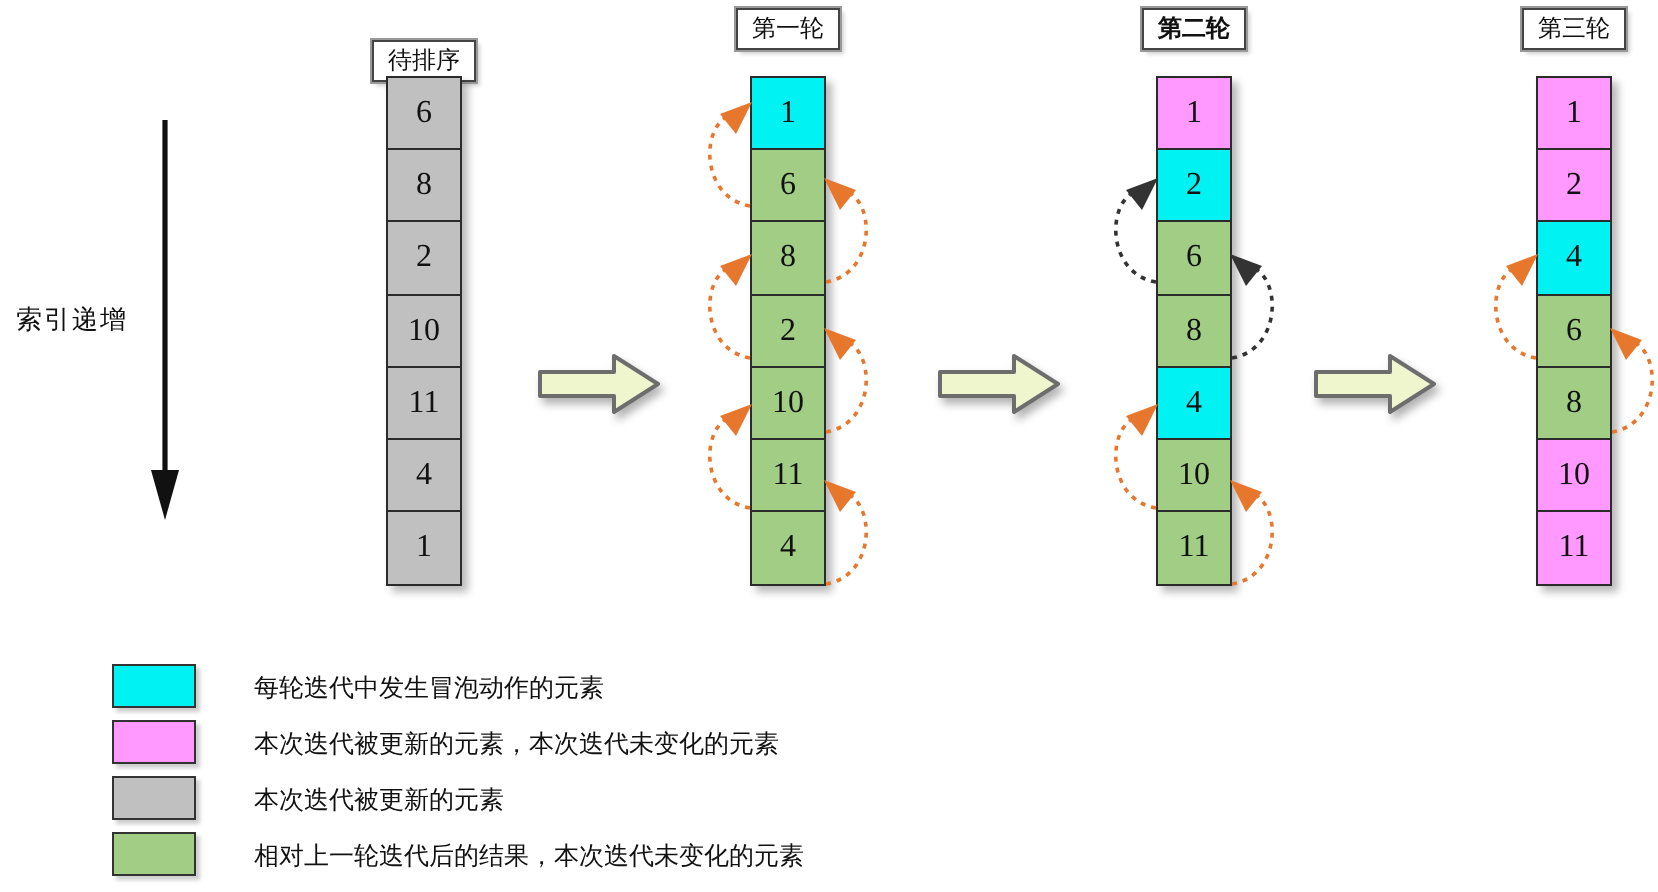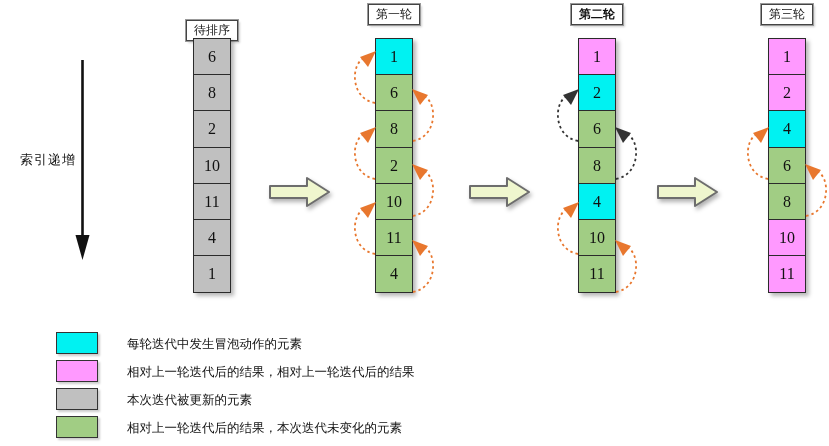--- a/index.html
+++ b/index.html
@@ -39,21 +39,21 @@
 </style>
 </head>
 <body>
 
 <div class="canvas">
 
   <svg class="big-arrow" style="left:72px;top:58px;filter:none;" width="22" height="204" viewBox="0 0 22 204">
     <line x1="10.5" y1="2" x2="10.5" y2="180" stroke="#111" stroke-width="2.6"></line>
     <polygon points="3.5,177 17.5,177 10.5,202" fill="#111"></polygon>
   </svg>
-  <div class="index-label" style="left:20px;top:151px;">索引递增</div>
+  <div class="index-label" style="left:8px;top:151px;">索引递增</div>
 
   <div id="columns-root">
       <div class="header-box" style="left: 212px; top: 4px; margin-top: 16px;">待排序</div>
       <div class="col" style="left: 193px; top: 38px;">
         <div class="cell" style="width: 38px; height: 37.8px; background: rgb(192, 192, 192);">6</div>
         <div class="cell" style="width: 38px; height: 37.8px; background: rgb(192, 192, 192);">8</div>
         <div class="cell" style="width: 38px; height: 37.8px; background: rgb(192, 192, 192);">2</div>
         <div class="cell" style="width: 38px; height: 37.8px; background: rgb(192, 192, 192);">10</div>
         <div class="cell" style="width: 38px; height: 37.8px; background: rgb(192, 192, 192);">11</div>
         <div class="cell" style="width: 38px; height: 37.8px; background: rgb(192, 192, 192);">4</div>
@@ -149,21 +149,21 @@
         <polygon points="2,11 39,11 39,3 61,17 39,31 39,23 2,23" fill="#EFF6CE" stroke="#6d6d6d" stroke-width="2" stroke-linejoin="round"></polygon>
       </svg>
     </div>
   <div id="legend-root">
       <div class="legend-row" style="left: 56px; top: 332px;">
         <div class="legend-swatch" style="background: rgb(0, 242, 242);"></div>
         <div class="legend-label">每轮迭代中发生冒泡动作的元素</div>
       </div>
       <div class="legend-row" style="left: 56px; top: 360px;">
         <div class="legend-swatch" style="background: rgb(255, 153, 255);"></div>
-        <div class="legend-label">相对上一轮迭代后的结果，相对上一轮迭代后的结果</div>
+        <div class="legend-label">本次迭代被更新的元素，本次迭代未变化的元素</div>
       </div>
       <div class="legend-row" style="left: 56px; top: 388px;">
         <div class="legend-swatch" style="background: rgb(192, 192, 192);"></div>
         <div class="legend-label">本次迭代被更新的元素</div>
       </div>
       <div class="legend-row" style="left: 56px; top: 416px;">
         <div class="legend-swatch" style="background: rgb(161, 205, 132);"></div>
         <div class="legend-label">相对上一轮迭代后的结果，本次迭代未变化的元素</div>
       </div>
     </div>

